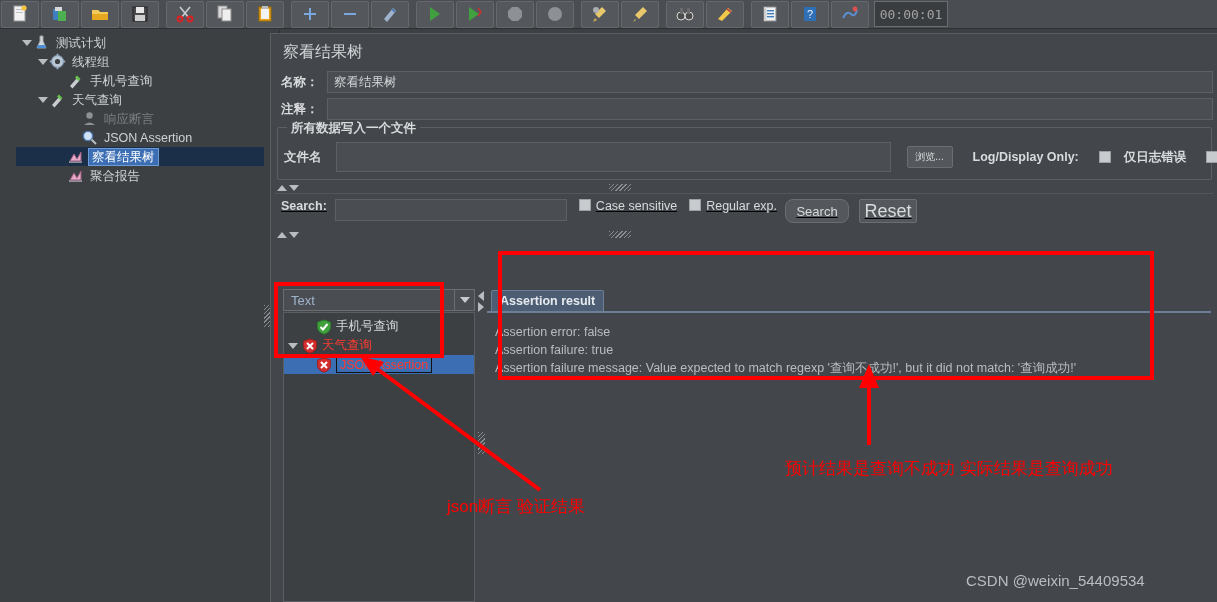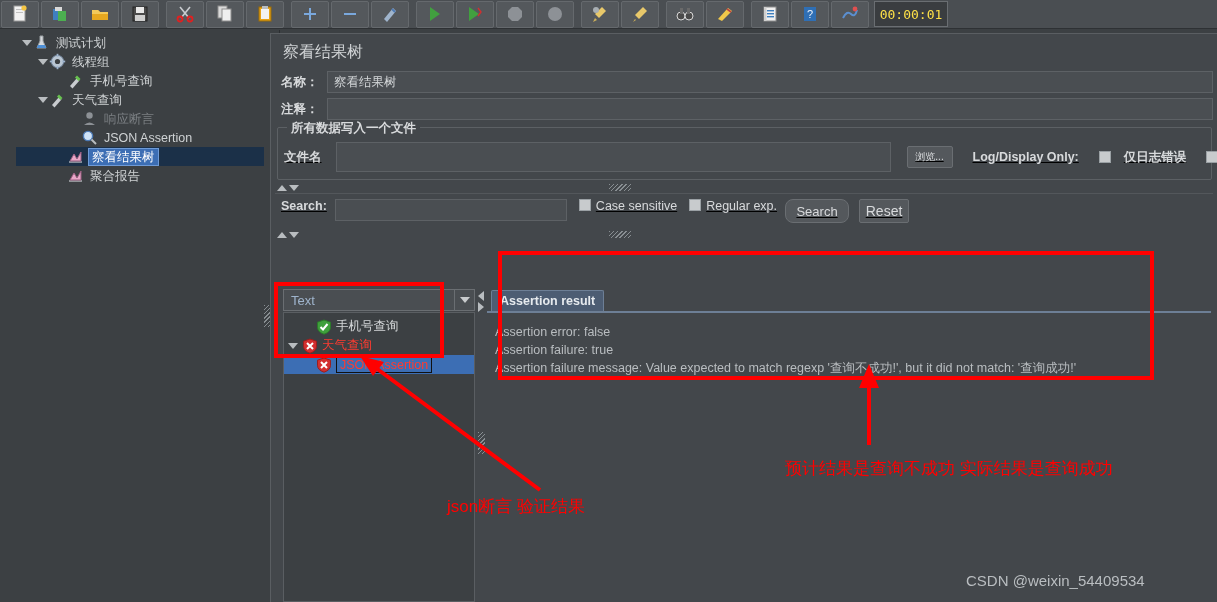--- a/index.html
+++ b/index.html
@@ -33,21 +33,21 @@
     flex: none;
   }
   .tb-sep { width: 5px; height: 27px; flex: none; }
   .tb-icon { width: 18px; height: 18px; display: block; }
   #timer {
     margin-left: 4px;
     height: 26px;
     min-width: 74px;
     background: #3a3d40;
     border: 1px solid #6a6e72;
-    color: #fde047;
+    color: #a3a3a3;
     font-family: "DejaVu Sans Mono", monospace;
     font-size: 13px;
     display: flex; align-items: center; justify-content: center;
     letter-spacing: 0px;
     flex: none;
   }
 
   
   #tree-panel {
     position: absolute; left: 16px; top: 30px; width: 264px; height: 572px;
@@ -122,21 +122,20 @@
     display: flex; align-items: center;
   }
 
   
   .groupbox {
     margin: 6px 5px 0 6px;
     border: 1px solid #5c6064;
     border-radius: 2px;
     position: relative;
     padding: 14px 6px 7px 6px;
-    text-decoration: underline;
   }
   .group-title {
     position: absolute; top: -8px; left: 9px;
     background: #43474b;
     color: #d8dadc;
     font-size: 12.5px;
     font-weight: bold;
     padding: 0 4px;
   }
   .file-row { display: flex; align-items: center; gap: 8px; }
@@ -199,21 +198,21 @@
     border-top: 1px solid #53575b;
     text-decoration: underline;
   }
   .search-label { color: #d8dadc; font-size: 12.5px; font-weight: bold; margin-right: 8px; flex: none;}
   #search-input {
     width: 232px; height: 22px;
     background: #4a4e52; border: 1px solid #5d6165;
     flex: none;
   }
   #search-btn { width: 64px; height: 24px; margin-left: 8px; font-size: 13px; flex: none; border-radius: 8px; }
-  #reset-btn  { width: 50px; height: 24px; margin-left: 10px; font-size: 14px; flex: none; }
+  #reset-btn  { width: 58px; height: 24px; margin-left: 10px; font-size: 18px; flex: none; }
 
   
   #results-split {
     position: absolute; left: 4px; top: 255px; right: 0; bottom: 0;
     display: flex;
   }
   #results-tree-col { width: 200px; flex: none; position: relative; }
   #render-select {
     height: 22px; margin: 0 0 1px 8px;
     background: #4a4e52; border: 1px solid #6a6e72;

